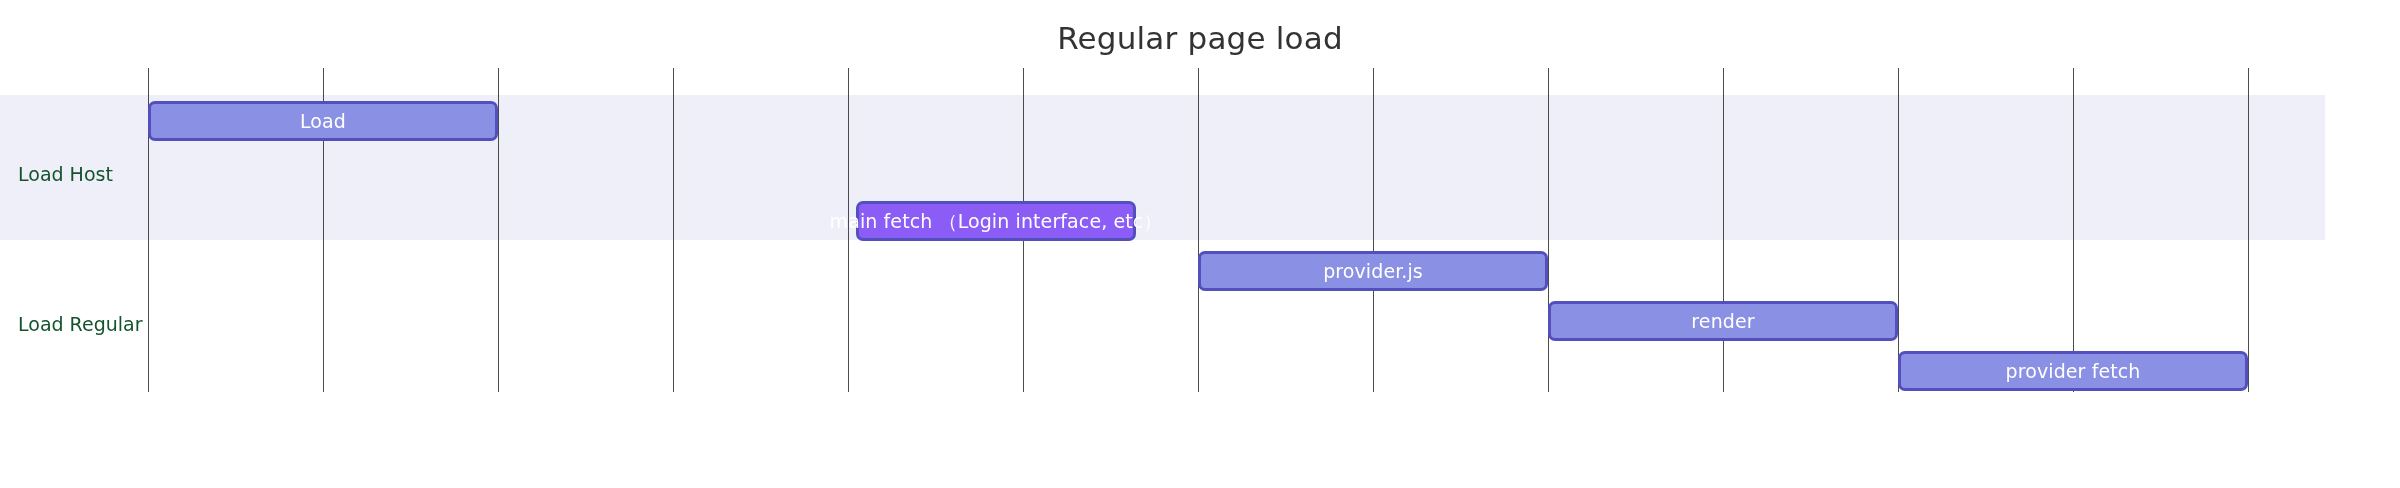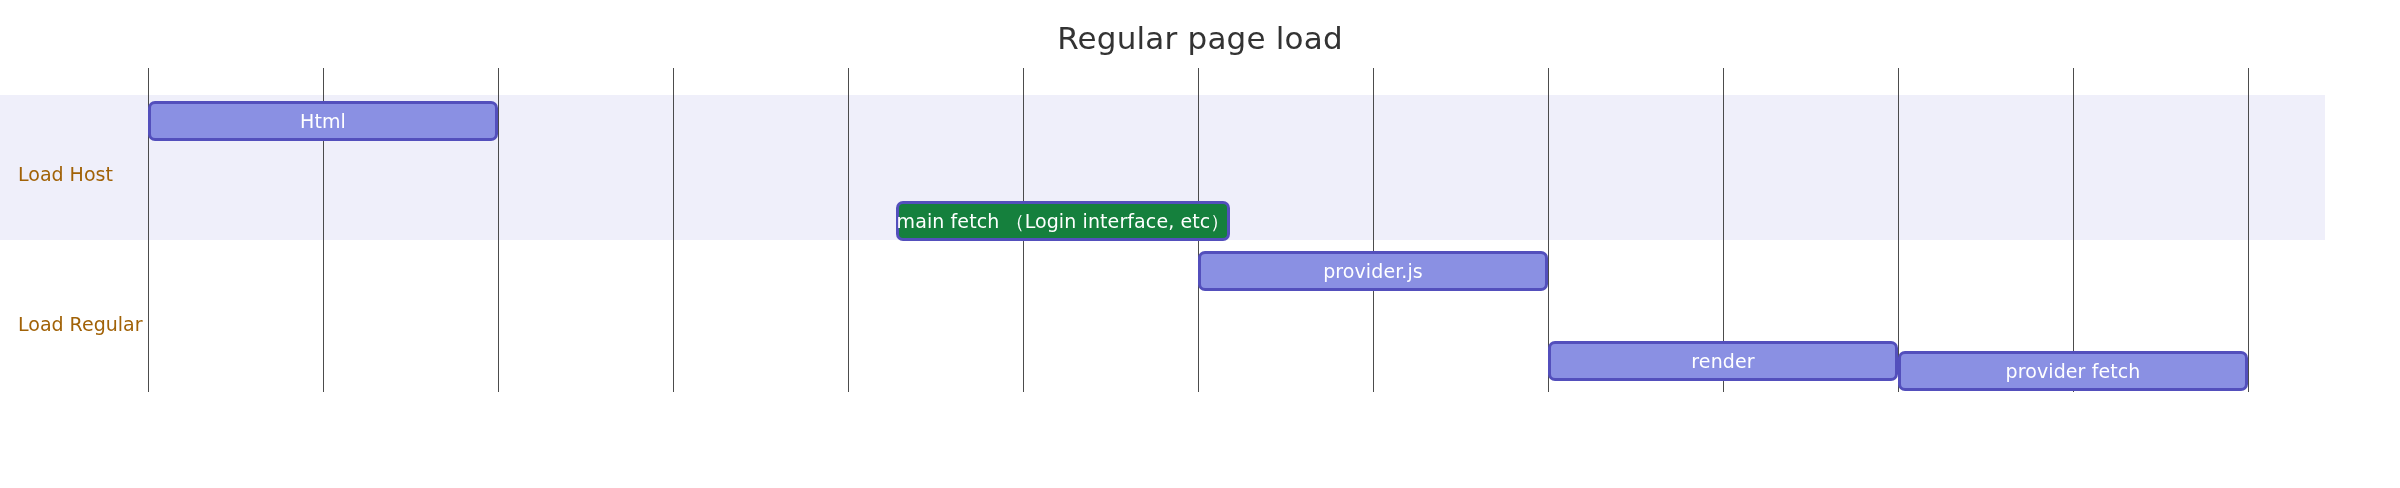--- a/index.html
+++ b/index.html
@@ -59,21 +59,21 @@
     width: 1px;
     background: #333333;
     opacity: 0.88;
   }
 
   
   .section-label {
     position: absolute;
     left: 18px;
     font-size: 19px;
-    color: #a16207;
+    color: #14532d;
     white-space: nowrap;
     line-height: 1;
   }
 
   
   .task-bar {
     position: absolute;
     height: 40px;
     background: #8a90e3;
     border: 3px solid #534fbc;
@@ -112,29 +112,29 @@
       <div class="gridline" style="left: 1198px; top: 68px; height: 324px;"></div>
       <div class="gridline" style="left: 1373px; top: 68px; height: 324px;"></div>
       <div class="gridline" style="left: 1548px; top: 68px; height: 324px;"></div>
       <div class="gridline" style="left: 1723px; top: 68px; height: 324px;"></div>
       <div class="gridline" style="left: 1898px; top: 68px; height: 324px;"></div>
       <div class="gridline" style="left: 2073px; top: 68px; height: 324px;"></div>
       <div class="gridline" style="left: 2248px; top: 68px; height: 324px;"></div>
       <div class="section-label" style="top: 165px;">Load Host</div>
       <div class="section-label" style="top: 315px;">Load Regular</div>
       <div class="task-bar" style="left: 148px; width: 350px; top: 101px; background: rgb(138, 144, 227); border-color: rgb(83, 79, 188);">
-        <span class="task-label" style="color: rgb(255, 255, 255);">Html</span>
+        <span class="task-label" style="color: rgb(255, 255, 255);">Load</span>
       </div>
-      <div class="task-bar" style="left: 896px; width: 334px; top: 201px; background: #15803d; border-color: rgb(83, 79, 188);">
+      <div class="task-bar" style="left: 856px; width: 280px; top: 201px; background: #8b5cf6; border-color: rgb(83, 79, 188);">
         <span class="task-label" style="color: rgb(255, 255, 255);">main fetch （Login interface, etc）</span>
       </div>
       <div class="task-bar" style="left: 1198px; width: 350px; top: 251px; background: rgb(138, 144, 227); border-color: rgb(83, 79, 188); text-align: right;">
         <span class="task-label" style="color: rgb(255, 255, 255);">provider.js</span>
       </div>
-      <div class="task-bar" style="left: 1548px; width: 350px; top: 301px; background: rgb(138, 144, 227); border-color: rgb(83, 79, 188); margin-top: 40px;">
+      <div class="task-bar" style="left: 1548px; width: 350px; top: 301px; background: rgb(138, 144, 227); border-color: rgb(83, 79, 188);">
         <span class="task-label" style="color: rgb(255, 255, 255);">render</span>
       </div>
       <div class="task-bar" style="left: 1898px; width: 350px; top: 351px; background: rgb(138, 144, 227); border-color: rgb(83, 79, 188);">
         <span class="task-label" style="color: rgb(255, 255, 255); text-align: center;">provider fetch</span>
       </div>
     </div>
 
 </div>
 
 </body></html>

